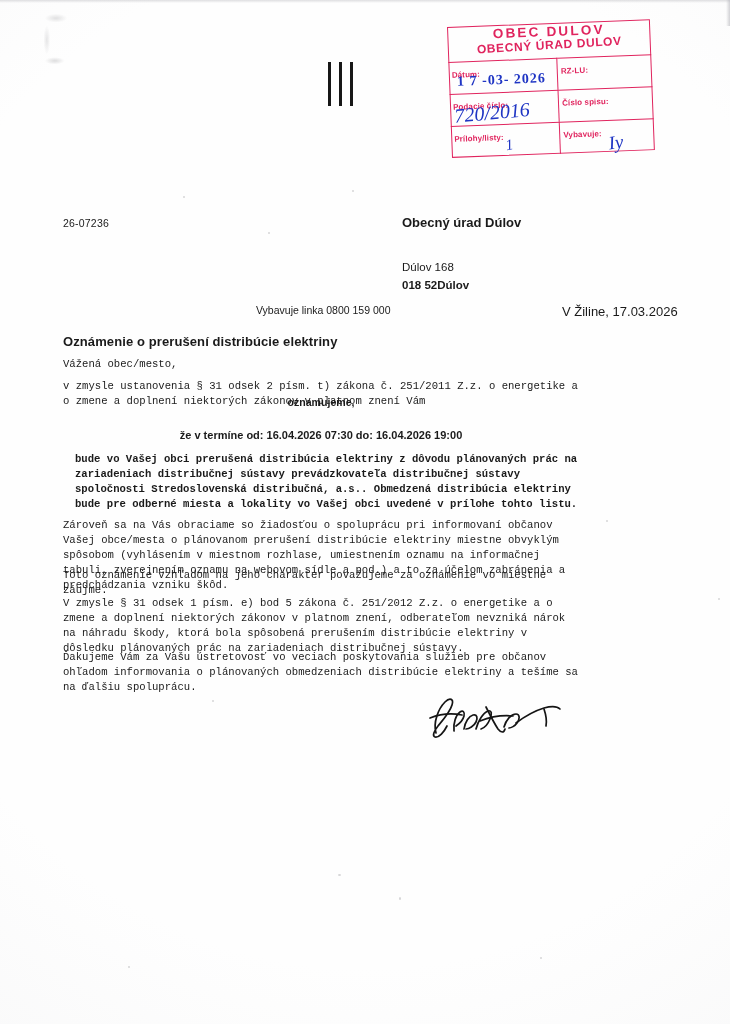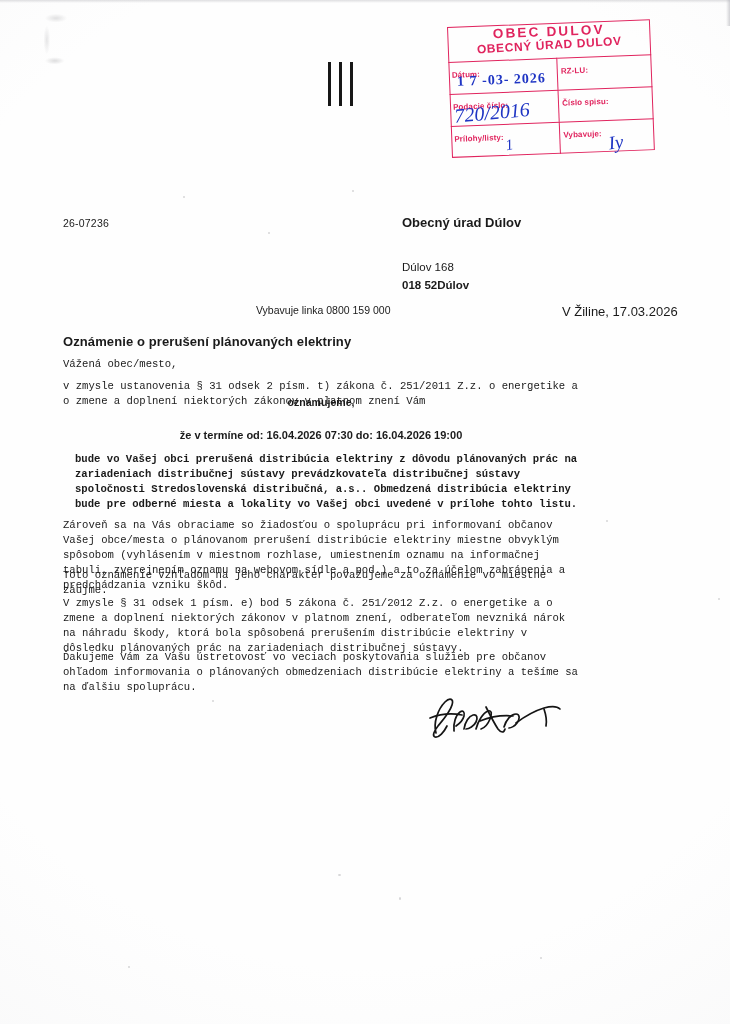--- a/index.html
+++ b/index.html
@@ -318,21 +318,21 @@
     <div class="org">Obecný úrad Dúlov</div>
     <div class="street">Dúlov 168</div>
     <div class="city">
       <span class="zip">018 52</span><span>Dúlov</span>
     </div>
   </div>
 
   <div class="line-contact">Vybavuje linka 0800 159 000</div>
   <div class="line-place">V Žiline,  17.03.2026</div>
 
-  <div class="doc-title">Oznámenie o prerušení plánovaných elektriny</div>
+  <div class="doc-title">Oznámenie o prerušení distribúcie elektriny</div>
 
   <div class="p" style="top:357px;">Vážená obec/mesto,</div>
 
   <div class="p" style="top:379px;">v zmysle ustanovenia § 31 odsek 2 písm. t) zákona č. 251/2011 Z.z. o energetike a o zmene a doplnení niektorých zákonov v platnom znení Vám</div>
 
   <div class="center" style="top:396px;font-weight:bold;">oznamujeme,</div>
 
   <div class="center" style="top:429px;font-weight:bold;font-size:11px;">že v termíne od: 16.04.2026 07:30 do: 16.04.2026 19:00</div>
 
   <div class="p bold" style="top:452px;margin-left:12px;">bude vo Vašej obci prerušená distribúcia elektriny z dôvodu plánovaných prác na zariadeniach distribučnej sústavy prevádzkovateľa distribučnej sústavy spoločnosti Stredoslovenská distribučná, a.s.. Obmedzená distribúcia elektriny bude pre odberné miesta a lokality vo Vašej obci uvedené v prílohe tohto listu.</div>

